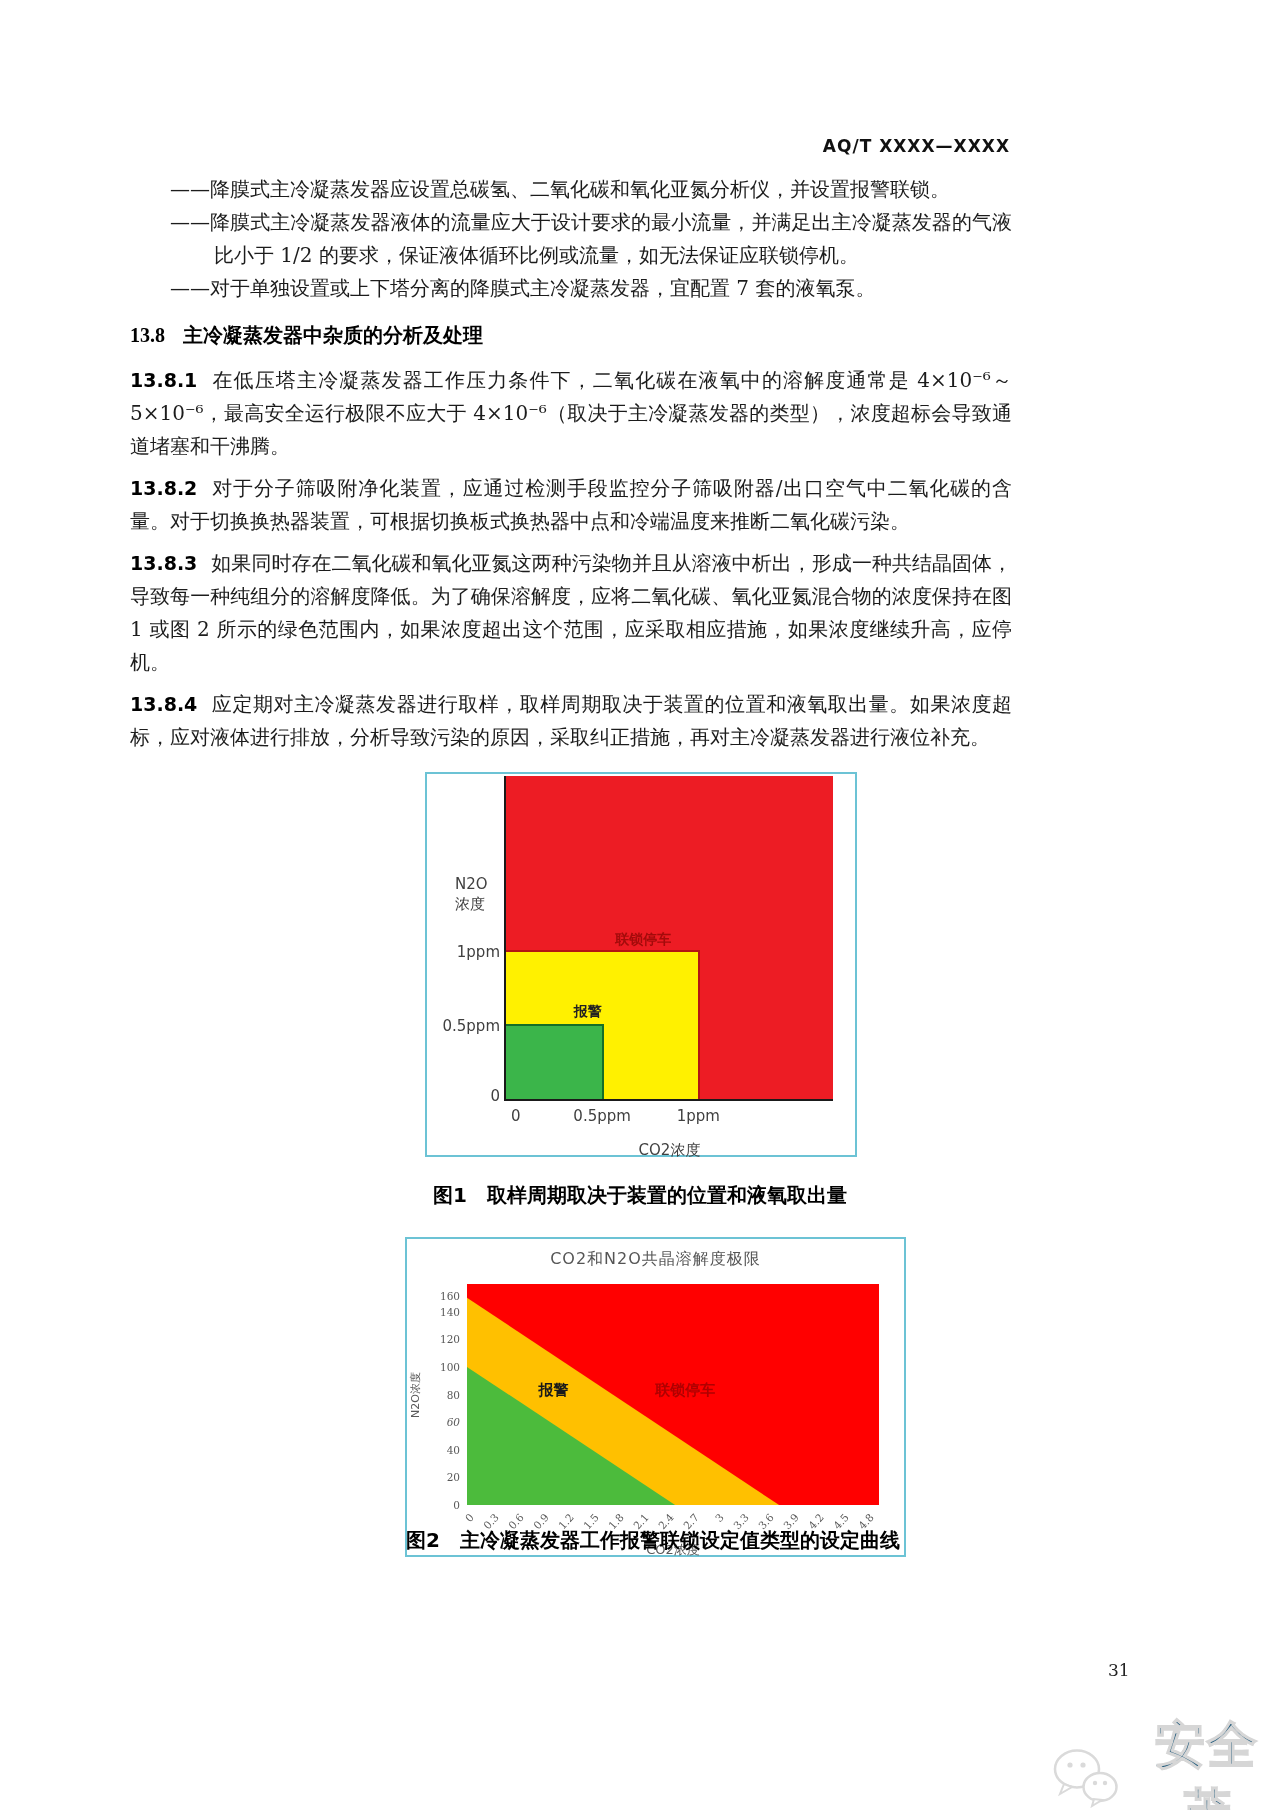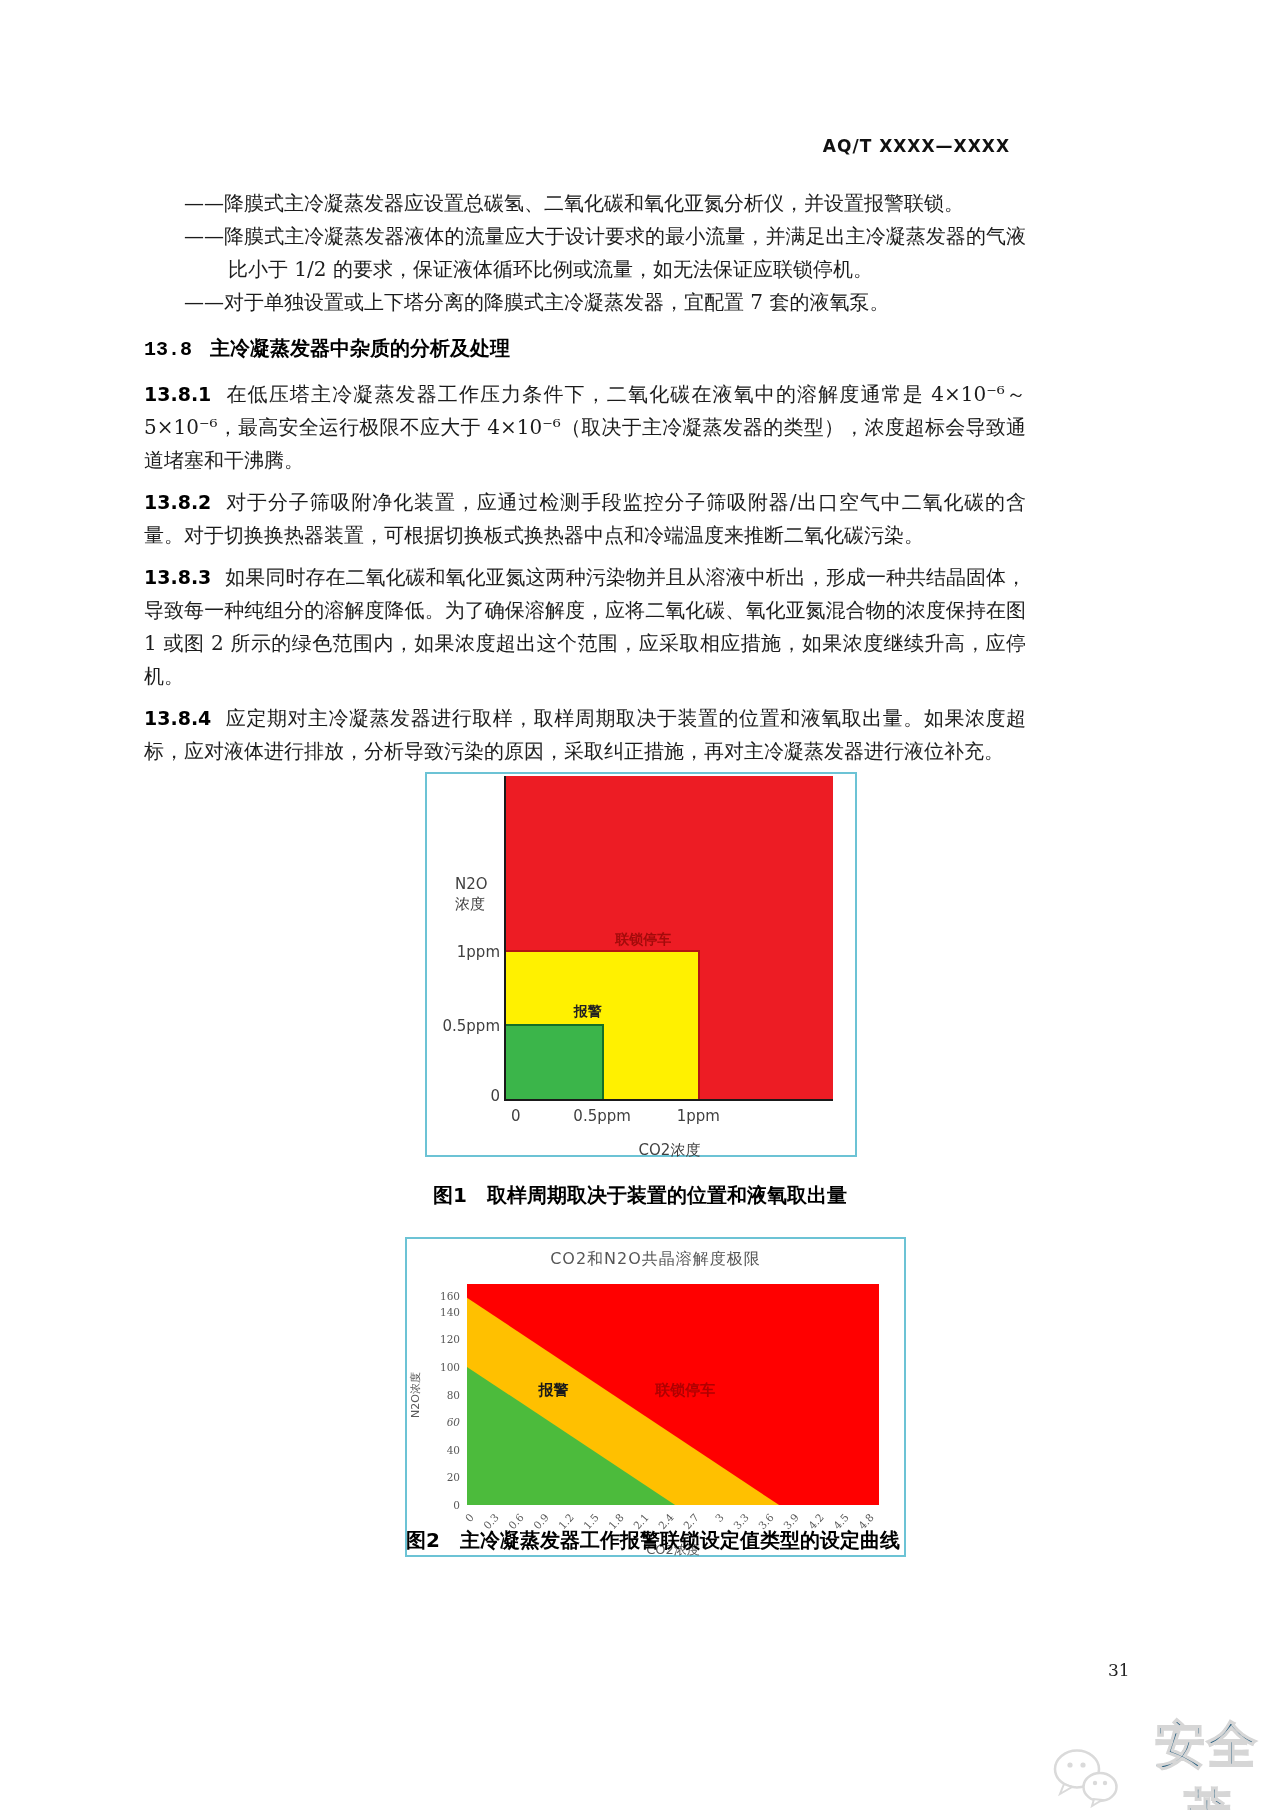--- a/index.html
+++ b/index.html
@@ -5,24 +5,24 @@
   html,body{margin:0;padding:0;background:#ffffff;}
   .page{position:relative;width:1280px;height:1810px;background:#ffffff;overflow:hidden;
         font-family:"DejaVu Serif","Liberation Serif",serif;color:#1c1c1c;}
 
   
   .doc-header{position:absolute;left:130px;top:136px;width:880px;text-align:right;
     font-family:"DejaVu Sans","Liberation Sans",sans-serif;font-size:17px;font-weight:600;
     letter-spacing:1px;color:#111;}
 
   
-  .content{position:absolute;left:144px;top:173px;width:882px;font-size:20px;line-height:33px;text-align:justify;margin-top:14px;}
+  .content{position:absolute;left:130px;top:173px;width:882px;font-size:20px;line-height:33px;text-align:justify;}
   .bullet{padding-left:84px;text-indent:-44px;}
   .section-heading{margin-top:14px;margin-bottom:12px;
-    font-family:Liberation Mono, monospace;font-weight:bold;font-size:20px;color:#000;}
+    font-family:Liberation Serif, serif;font-weight:bold;font-size:20px;color:#000;}
   .section-heading .gap{display:inline-block;width:18px;}
   .clause{margin-bottom:9px;}
   .clause-num{font-family:"DejaVu Sans","Liberation Sans",sans-serif;font-weight:bold;font-size:19px;
     margin-right:14px;color:#000;}
 
   
   .figbox{position:absolute;background:#fff;border:2px solid #6cc3d5;}
   #fig1-box{left:425px;top:772px;width:428px;height:381px;}
   #fig2-box{left:405px;top:1237px;width:497px;height:316px;}
 

